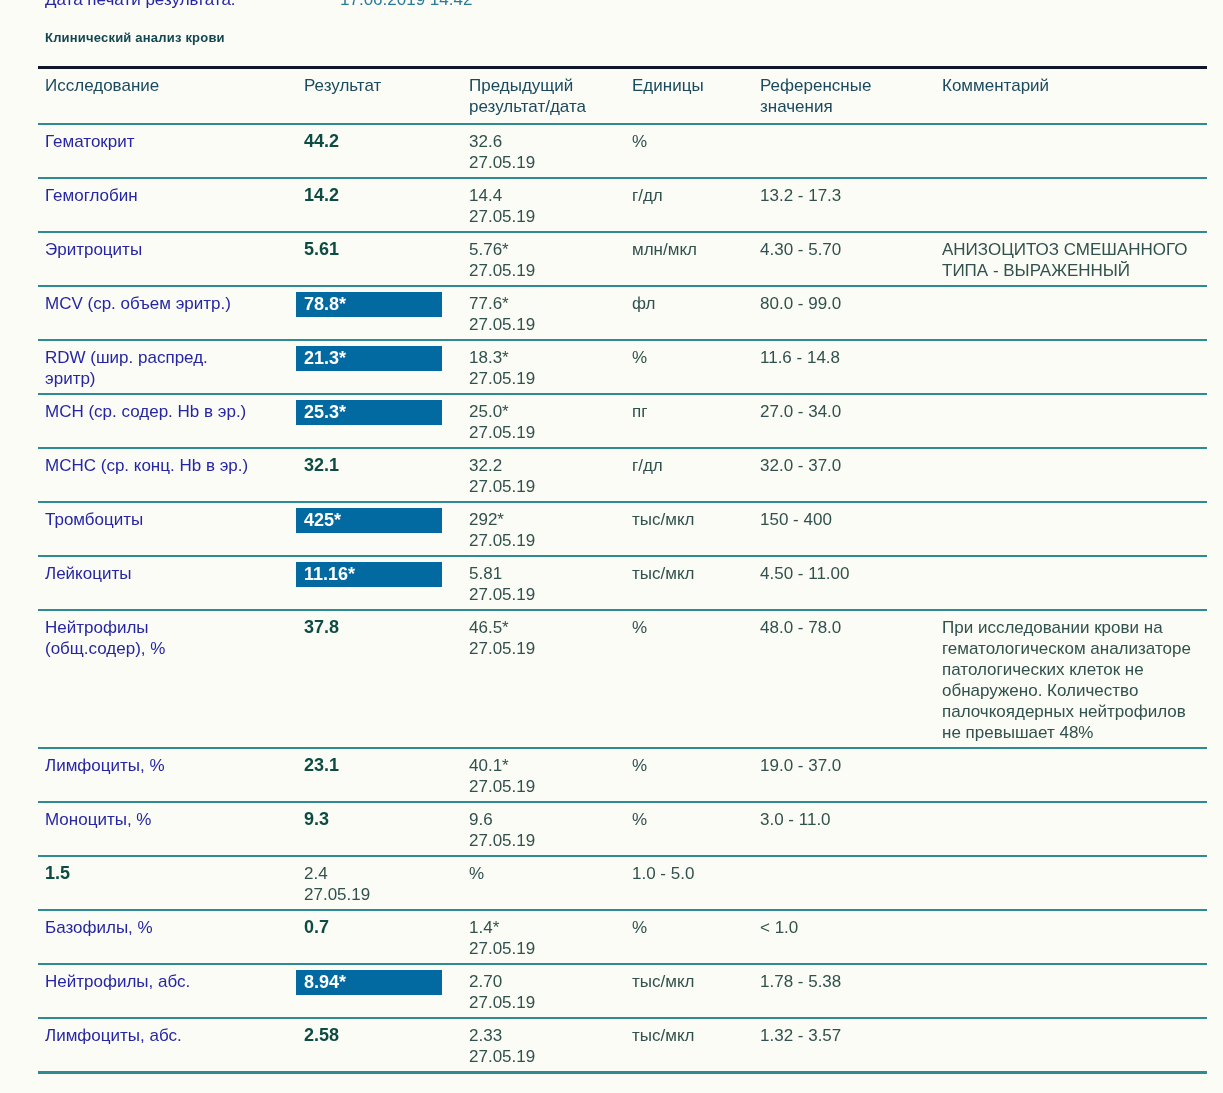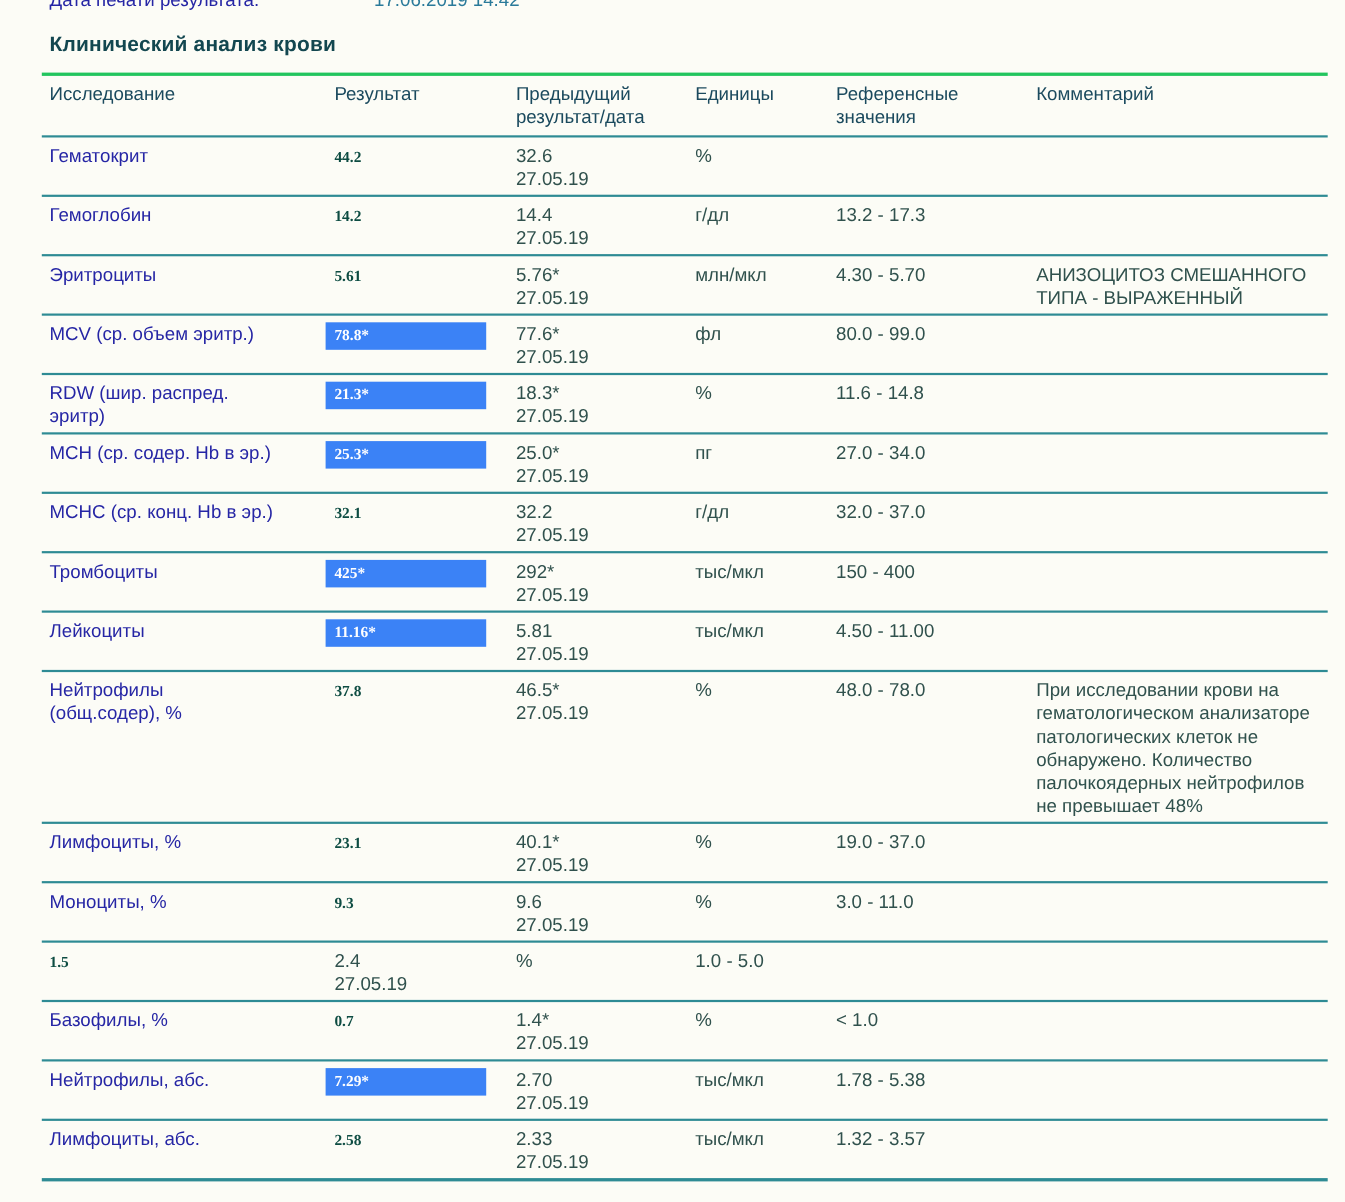--- a/index.html
+++ b/index.html
@@ -16,46 +16,45 @@
   
   .top-line {
     position: absolute; left: 45px; top: -10px;
     font-size: 17px; white-space: nowrap;
   }
   .top-line .lbl { color: #2626a5; display: inline-block; width: 295px; }
   .top-line .val { color: #2a7a9a; }
 
   .section-title {
     position: absolute; left: 45px; top: 30px;
-    font-size: 19px; font-weight: bold; color: #134750;
+    font-size: 13px; font-weight: bold; color: #134750;
     letter-spacing: 0.2px;
   }
 
   .report-table {
     position: absolute; left: 38px; top: 66px; width: 1169px;
-    border-top: 3px solid #22c55e;
+    border-top: 3px solid #0f172a;
     border-bottom: 3px solid #2e8b94;
   }
   .trow {
     display: grid;
     grid-template-columns: 259px 165px 163px 128px 182px 1fr;
     border-top: 2px solid #2e8b94;
   }
   .trow.head { border-top: none; }
   .cell { padding: 6px 10px 4px 7px; font-size: 17px; line-height: 21px; }
   .head .cell { color: #1b4a5e; padding-bottom: 6px; }
   .c-name { color: #2626a5; white-space: pre-line; padding-right: 2px; }
   .c-result { }
   .result-val {
-    font-weight: bold; color: #0d4c42; font-size: 14px;
+    font-weight: bold; color: #0d4c42; font-size: 18px;
     display: inline-block;
-    font-family: Liberation Serif, serif;
   }
   .result-val.flagged {
-    background: #3b82f6; color: #ffffff;
+    background: #0369a1; color: #ffffff;
     width: 146px; box-sizing: border-box;
     padding: 2px 0 2px 8px; margin: -1px 0 0 -8px;
   }
   .c-prev span { display: block; }
   .c-comment { padding-right: 4px; }
 </style>
 </head>
 <body>
 
 <div class="page">
@@ -254,21 +253,21 @@
       <span>1.4*</span>
       <span>27.05.19</span>
     </div>
     <div class="cell c-units">%</div>
     <div class="cell c-ref">&lt; 1.0</div>
     <div class="cell c-comment"></div>
   </div>
         <div class="trow">
     <div class="cell c-name">Нейтрофилы, абс.</div>
     <div class="cell c-result">
-      <span class="result-val flagged">7.29*</span>
+      <span class="result-val flagged">8.94*</span>
     </div>
     <div class="cell c-prev">
       <span>2.70</span>
       <span>27.05.19</span>
     </div>
     <div class="cell c-units">тыс/мкл</div>
     <div class="cell c-ref">1.78 - 5.38</div>
     <div class="cell c-comment"></div>
   </div>
         <div class="trow">

